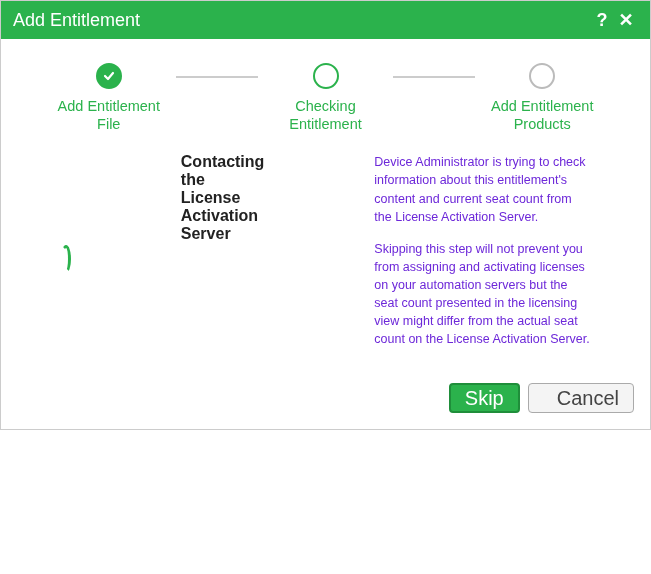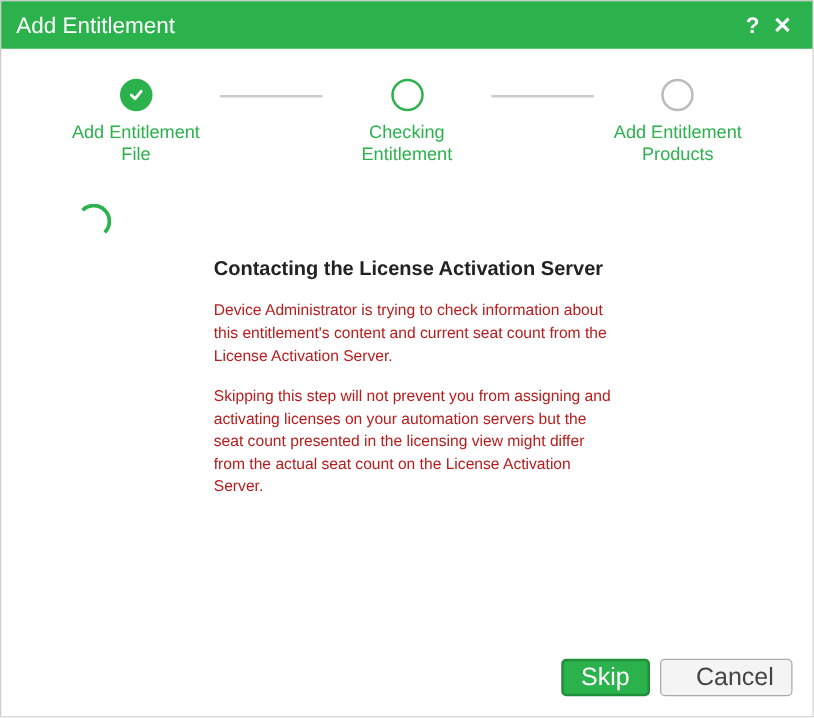--- a/index.html
+++ b/index.html
@@ -5,21 +5,21 @@
     * { box-sizing: border-box; margin: 0; padding: 0; }
     body {
       font-family: "Segoe UI", Arial, sans-serif;
       background: #fff;
       width: 651px;
       height: 574px;
       overflow: hidden;
     }
     .dialog {
       width: 651px;
-      height: 574px;
+      height: 430px;
       display: flex;
       flex-direction: column;
       border: 1px solid #ccc;
     }
     .titlebar {
       background: #2bb24c;
       color: #fff;
       height: 38px;
       display: flex;
       align-items: center;
@@ -76,21 +76,22 @@
     .connector {
       height: 2px;
       width: 90px;
       background: #ccc;
       margin-top: 13px;
     }
     .content {
       flex: 1;
       padding: 10px 60px 0 60px;
       display: flex;
-      flex-direction: column;
+      flex-direction: row;
+      align-items: center;
     }
     .spinner {
       width: 28px;
       height: 28px;
       margin: 10px 0 16px 0;
       border: 3.5px solid transparent;
       border-top-color: #2bb24c;
       border-right-color: #2bb24c;
       border-radius: 50%;
       animation: spin 1s linear infinite;
@@ -99,21 +100,21 @@
     .heading {
       font-size: 16px;
       font-weight: 600;
       color: #222;
       margin-bottom: 14px;
       align-self: flex-start;
       margin-left: 110px;
     }
     .body-text {
       font-size: 12.5px;
-      color: #b91c1c;
+      color: #6d28d9;
       line-height: 1.45;
       max-width: 320px;
       margin-left: 110px;
       align-self: flex-start;
     }
     .body-text p { margin-bottom: 14px; }
     .footer {
       display: flex;
       justify-content: flex-end;
       gap: 8px;

